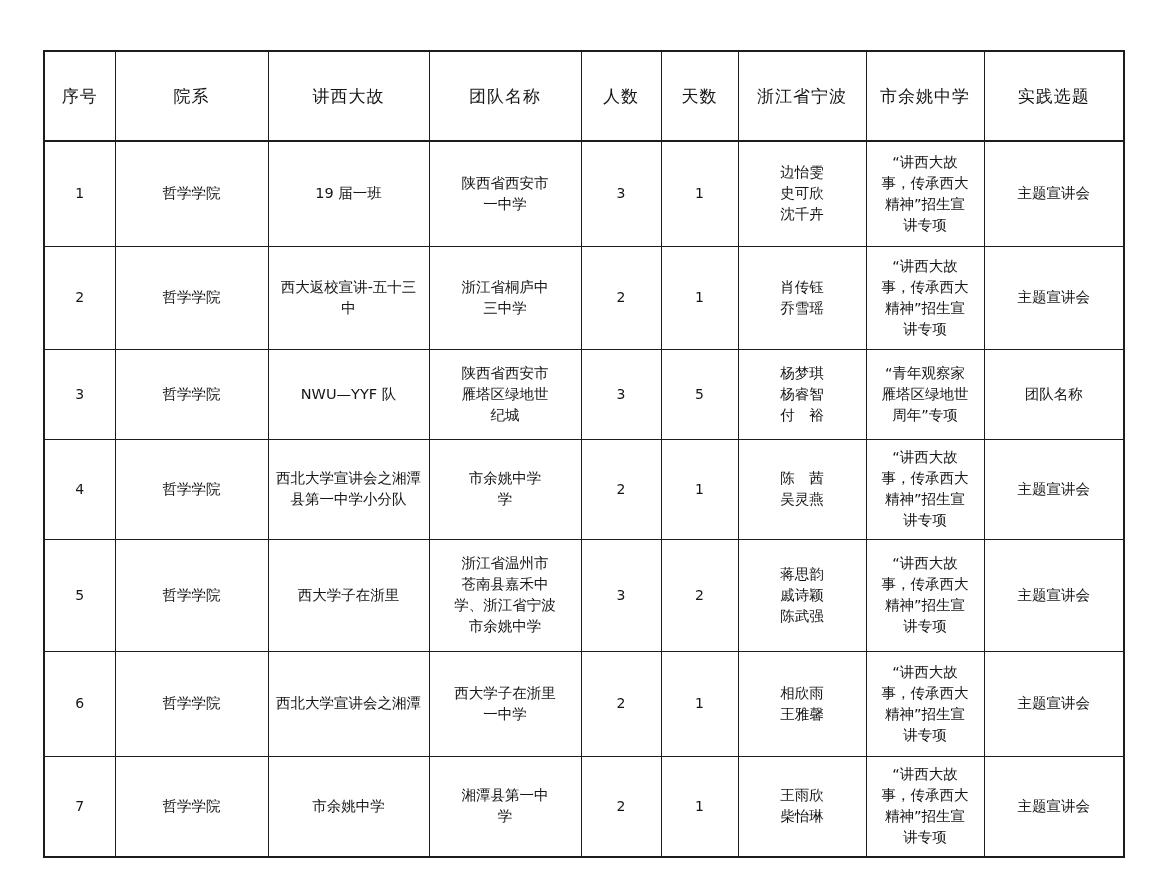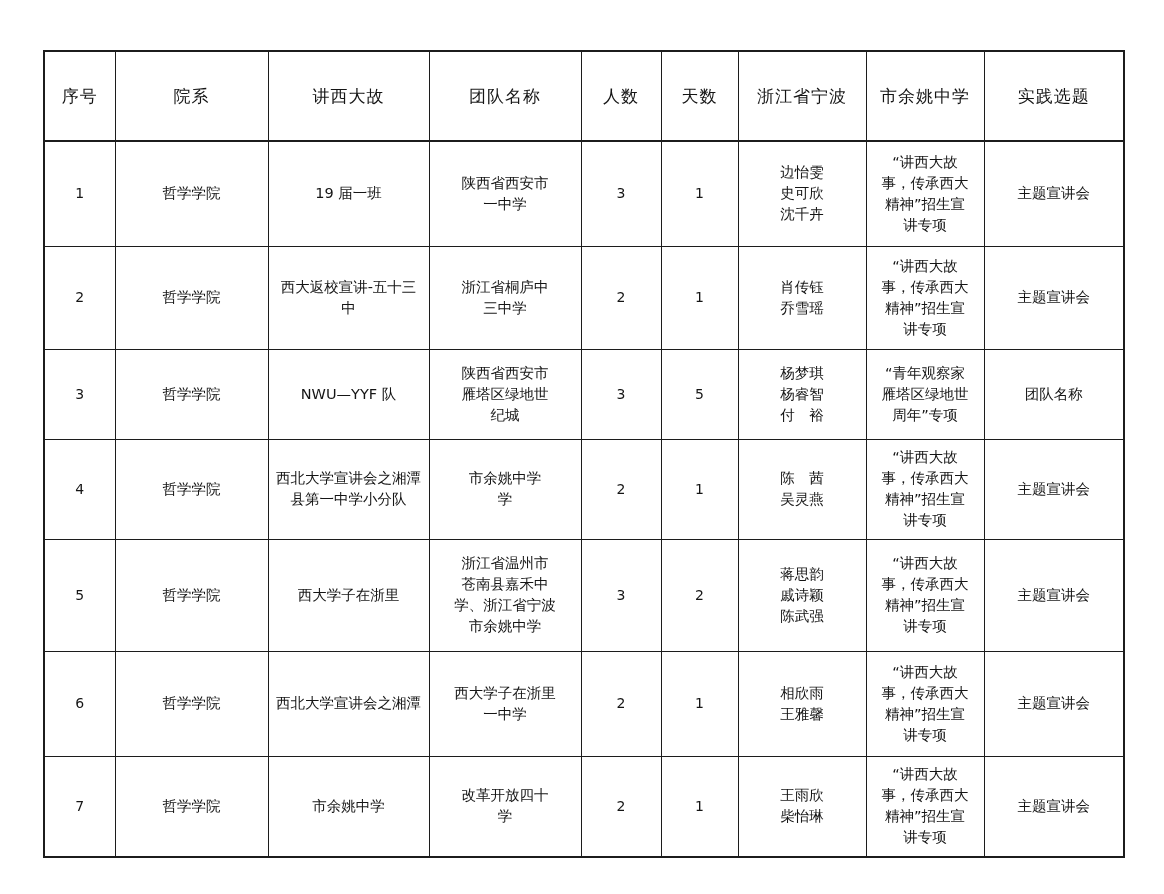--- a/index.html
+++ b/index.html
@@ -200,21 +200,21 @@
     <td data-name="cell-topic">“讲西大故
 事，传承西大
 精神”招生宣
 讲专项</td>
     <td data-name="cell-activity">主题宣讲会</td>
   </tr>
         <tr data-name="table-row">
     <td data-name="cell-serial-number">7</td>
     <td data-name="cell-department">哲学学院</td>
     <td data-name="cell-team-name">市余姚中学</td>
-    <td data-name="cell-location">改革开放四十
+    <td data-name="cell-location">湘潭县第一中
 学</td>
     <td data-name="cell-people-count">2</td>
     <td data-name="cell-days-count">1</td>
     <td data-name="cell-students">王雨欣
 柴怡琳</td>
     <td data-name="cell-topic">“讲西大故
 事，传承西大
 精神”招生宣
 讲专项</td>
     <td data-name="cell-activity">主题宣讲会</td>

